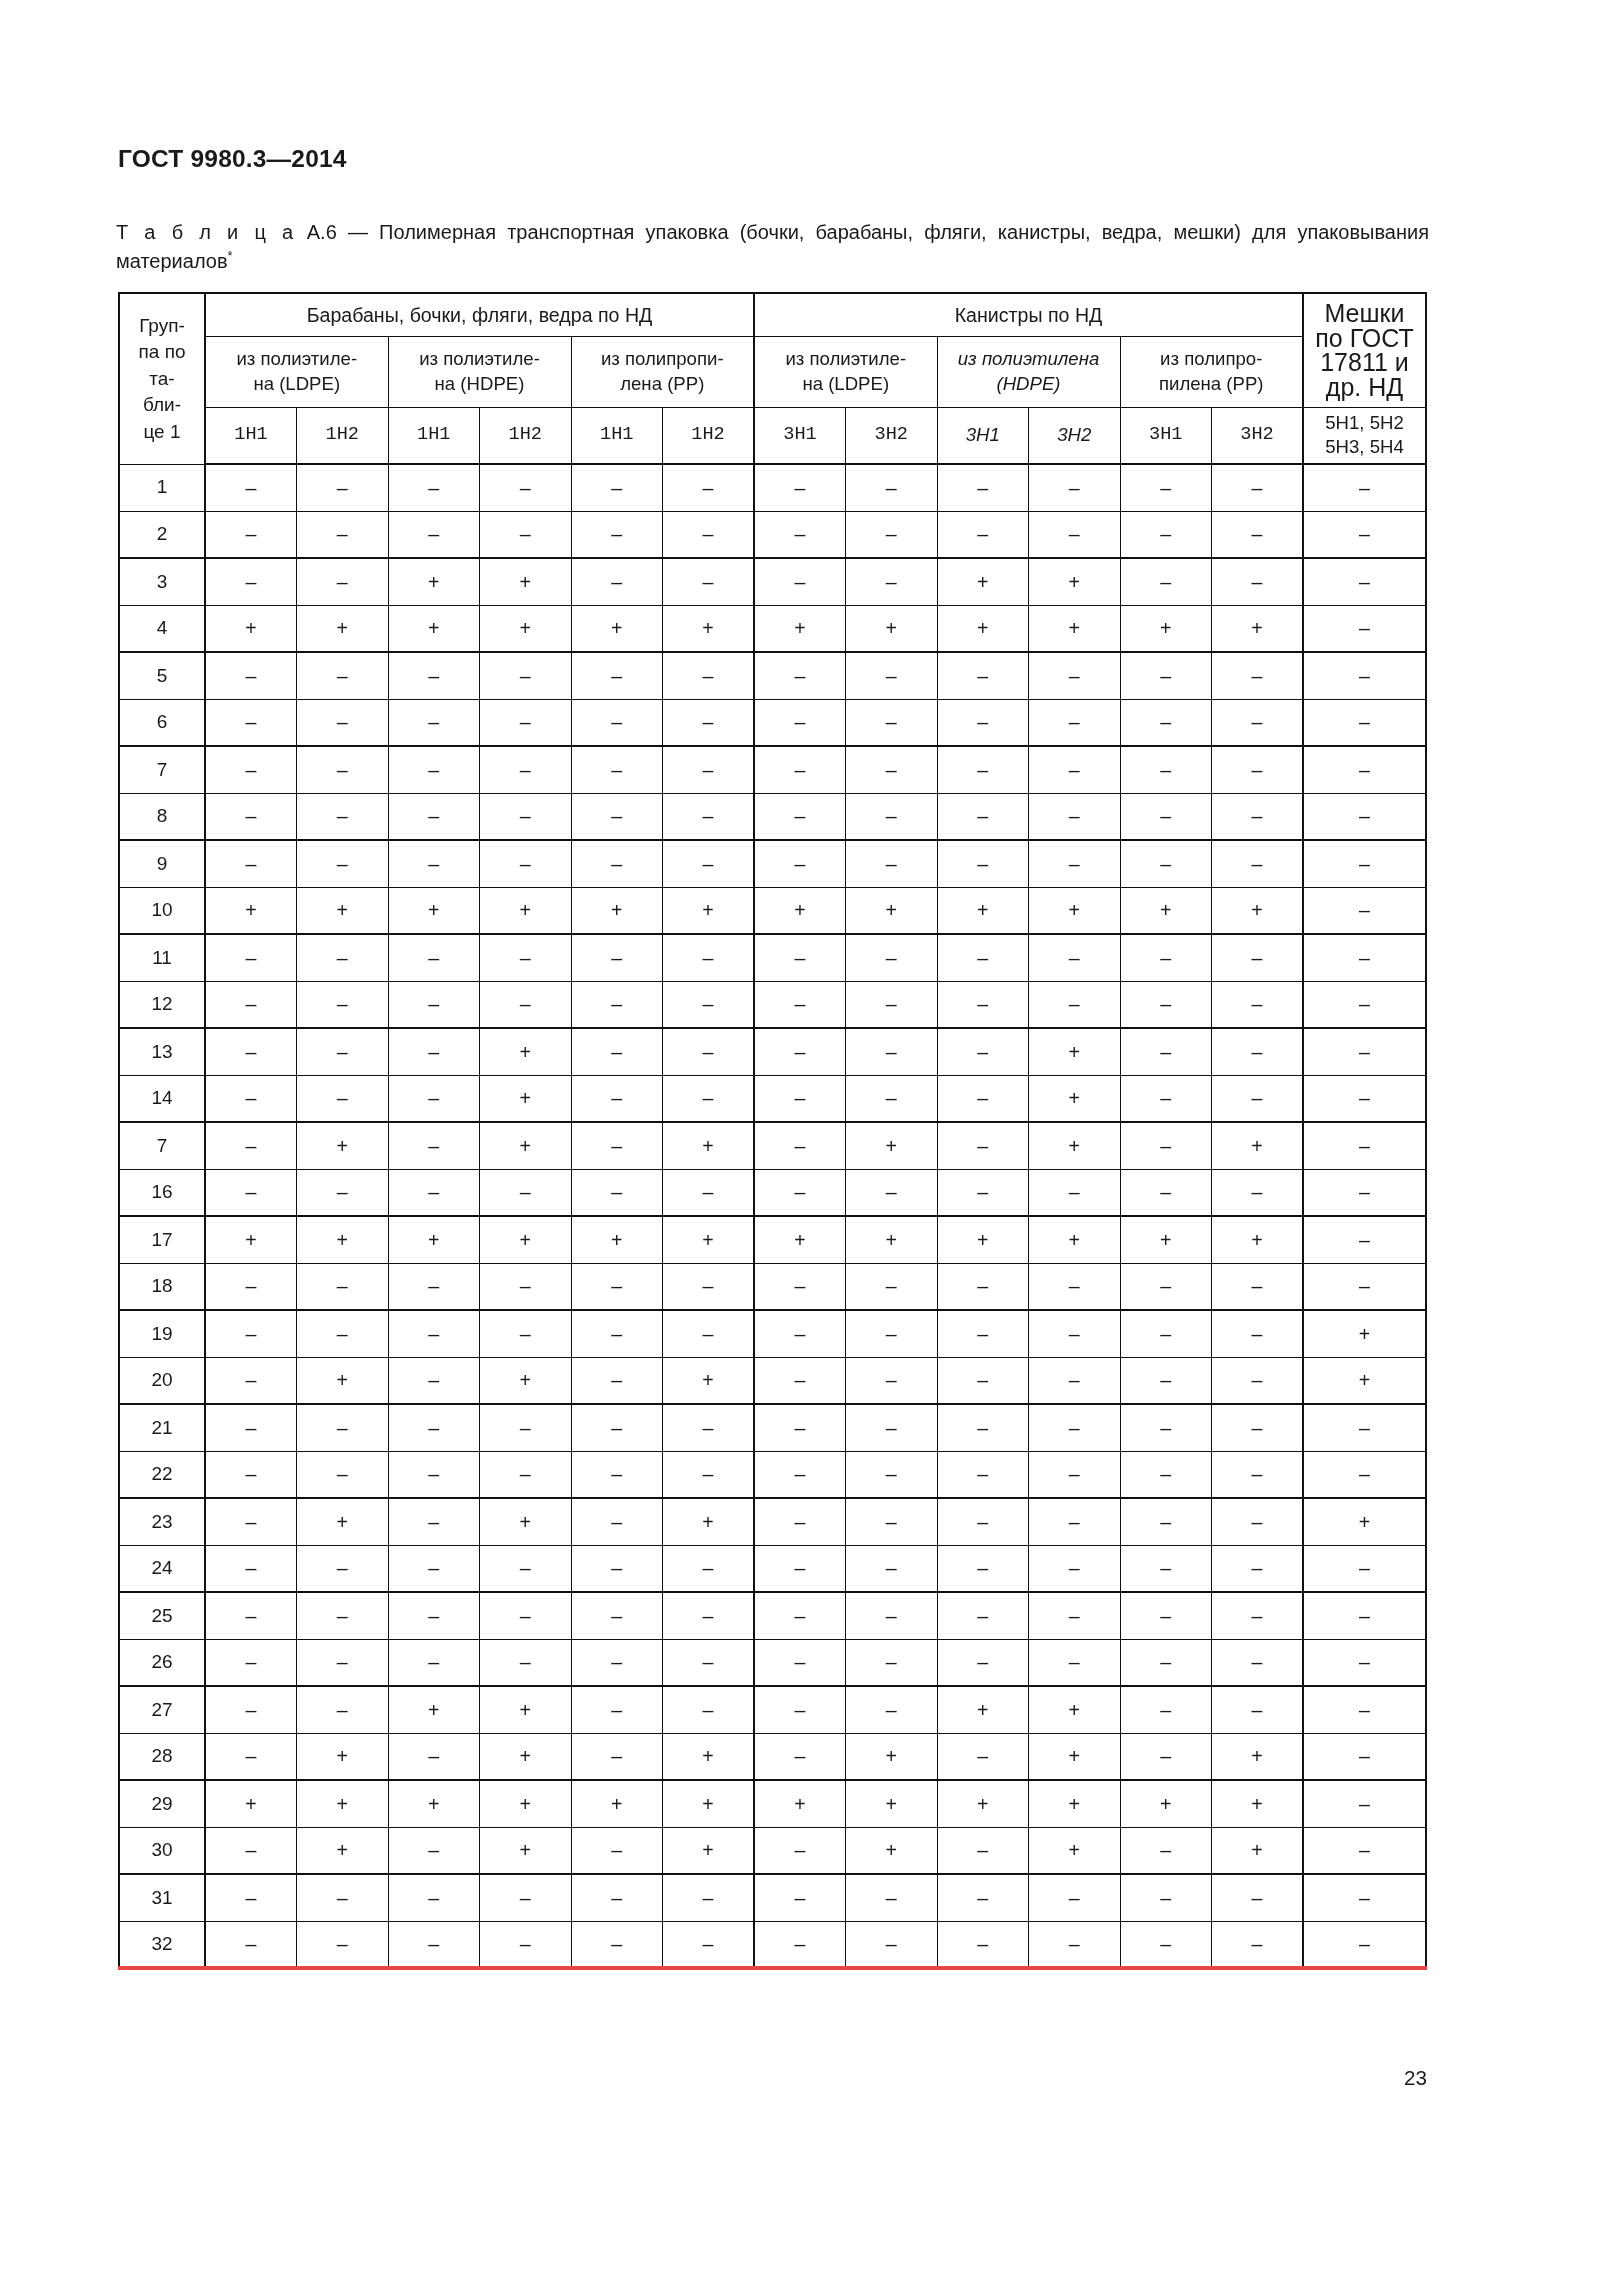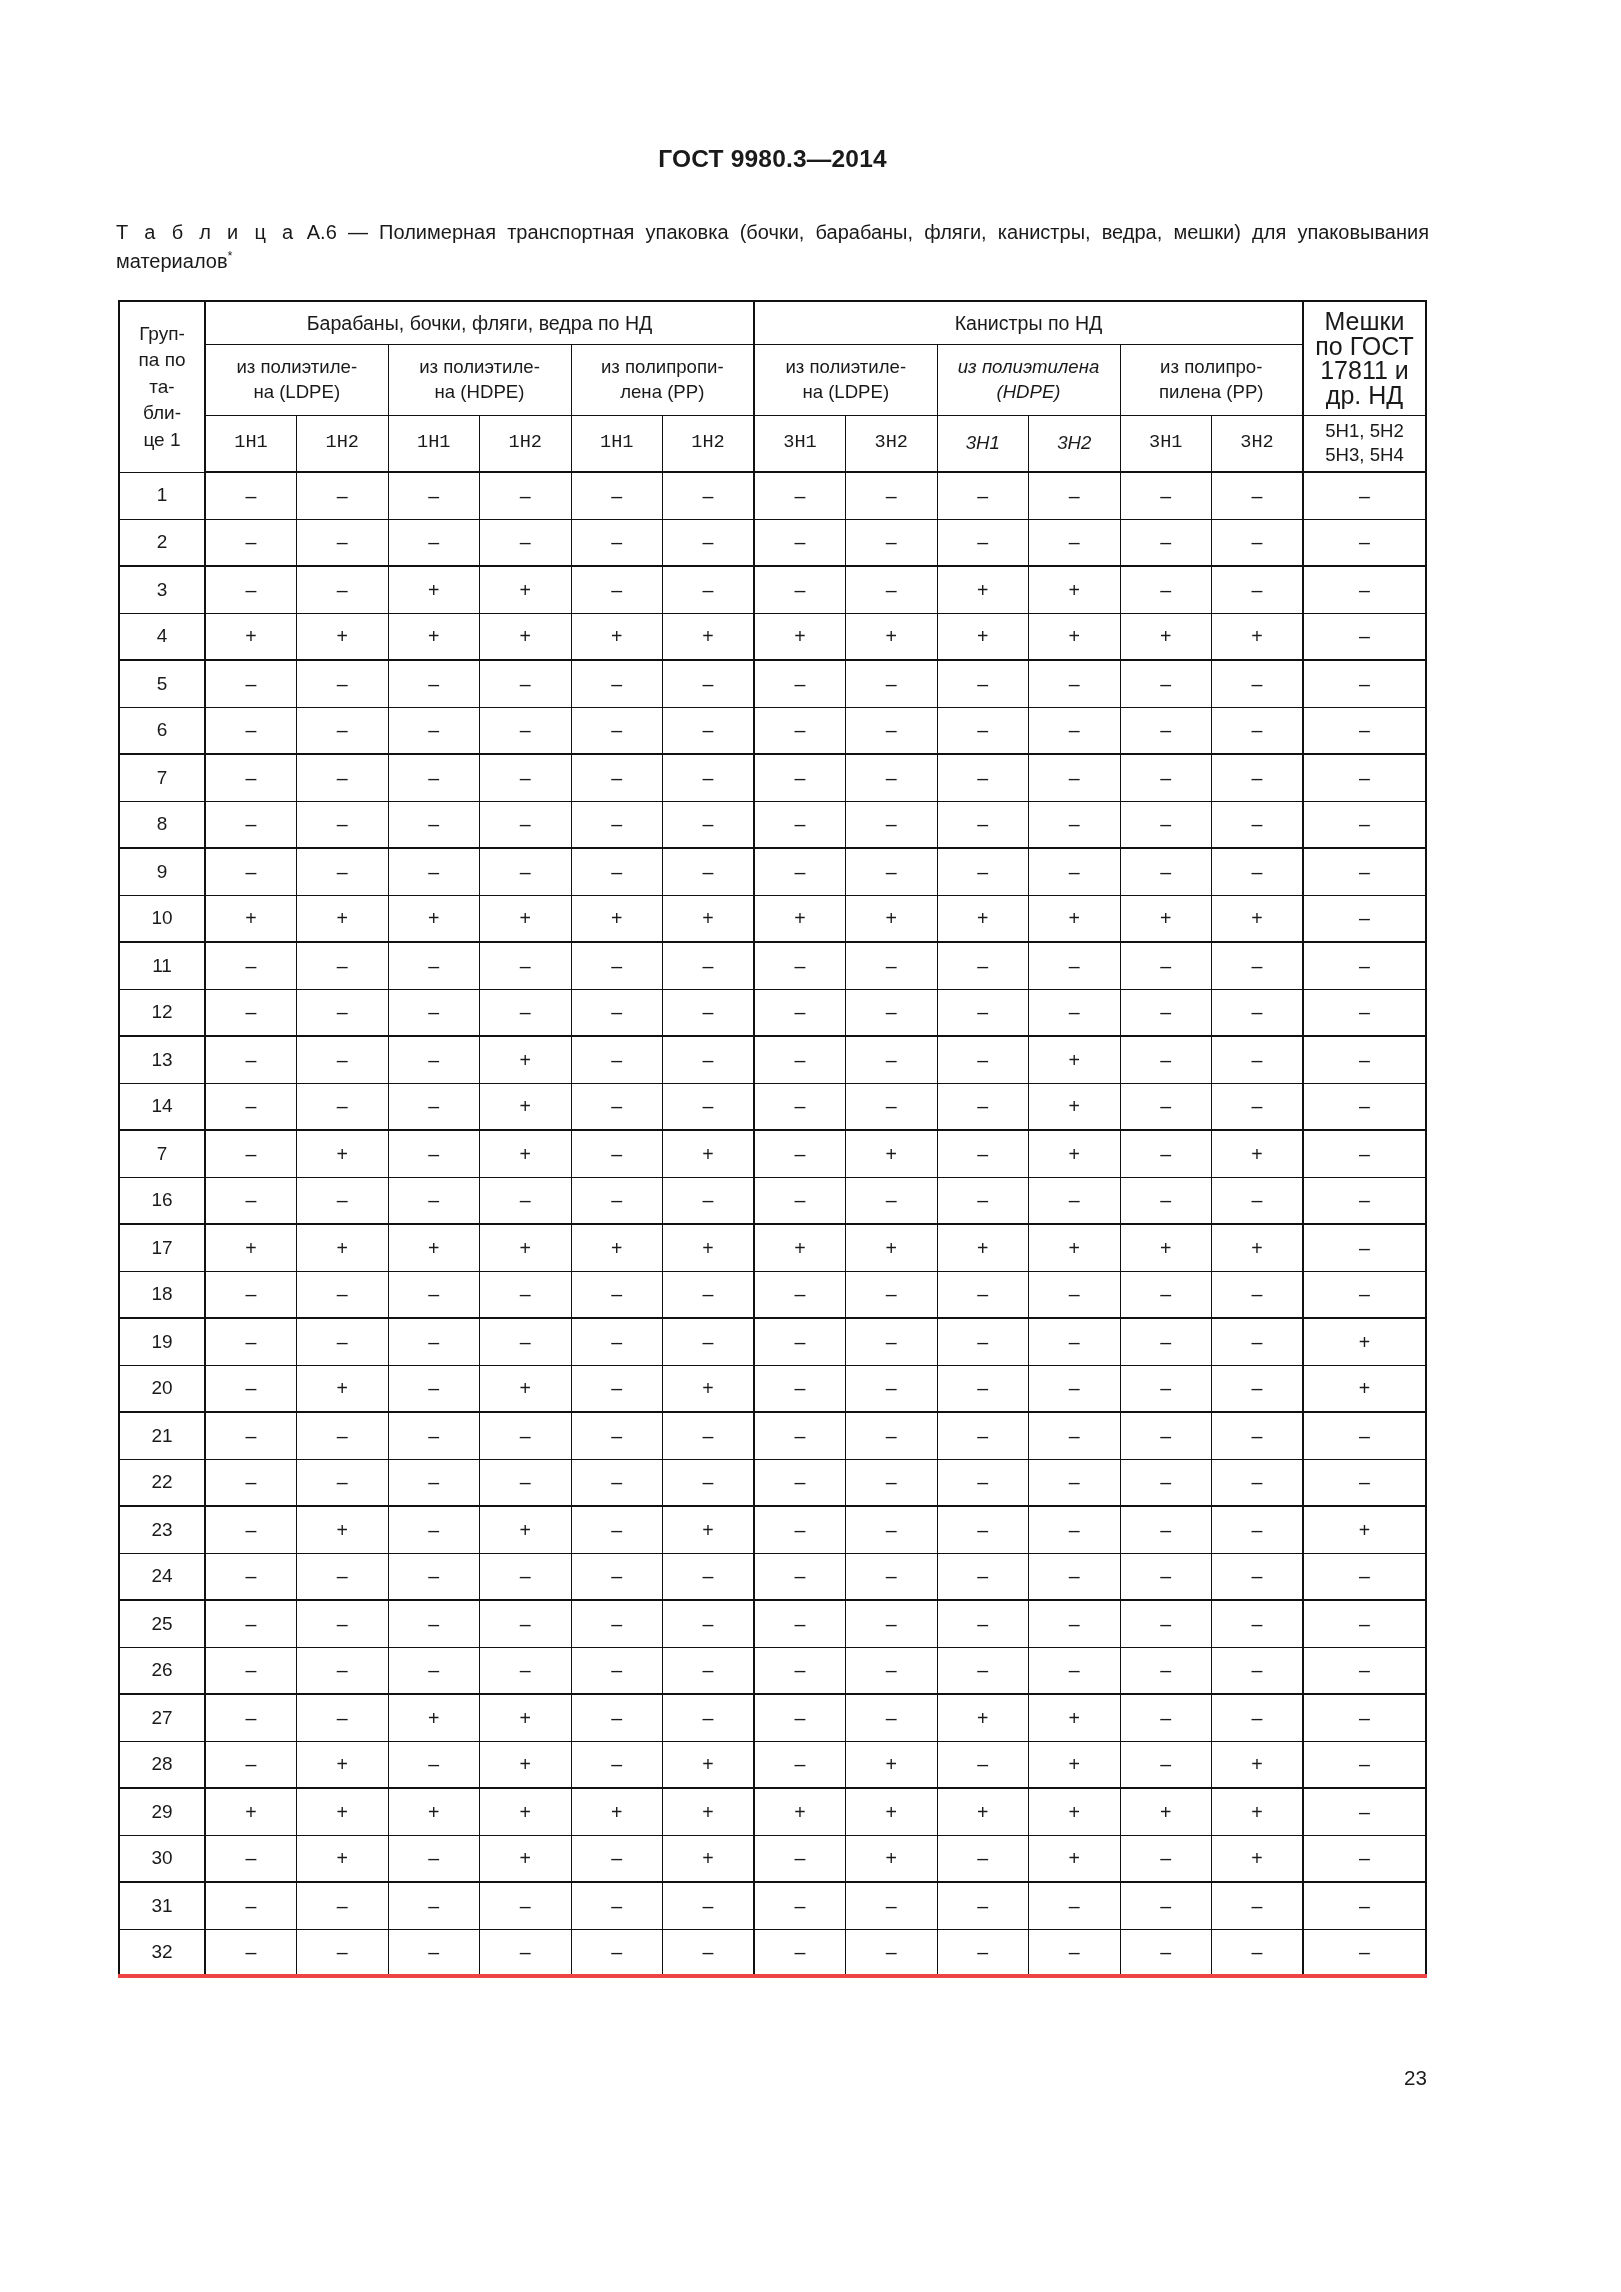--- a/index.html
+++ b/index.html
@@ -20,21 +20,21 @@
     width: 1621px;
     height: 2293px;
   }
 
   
   .doc-header {
     position: absolute;
     left: 118px;
     top: 145px;
     width: 1309px;
-    text-align: center;
+    text-align: left;
     font-size: 24.5px;
     font-weight: bold;
     letter-spacing: 0.2px;
   }
 
   
   .caption {
     position: absolute;
     left: 116px;
     top: 218px;
@@ -49,21 +49,21 @@
   .caption sup {
     font-size: 12.7px;
     vertical-align: super;
     line-height: 0;
   }
 
   
   .tbl-wrap {
     position: absolute;
     left: 118px;
-    top: 300px;
+    top: 292px;
     width: 1035px;
   }
   table.grid {
     border-collapse: collapse;
     width: 1309px;
     table-layout: fixed;
   }
   table.grid th,
   table.grid td {
     border: 1px solid #111;

